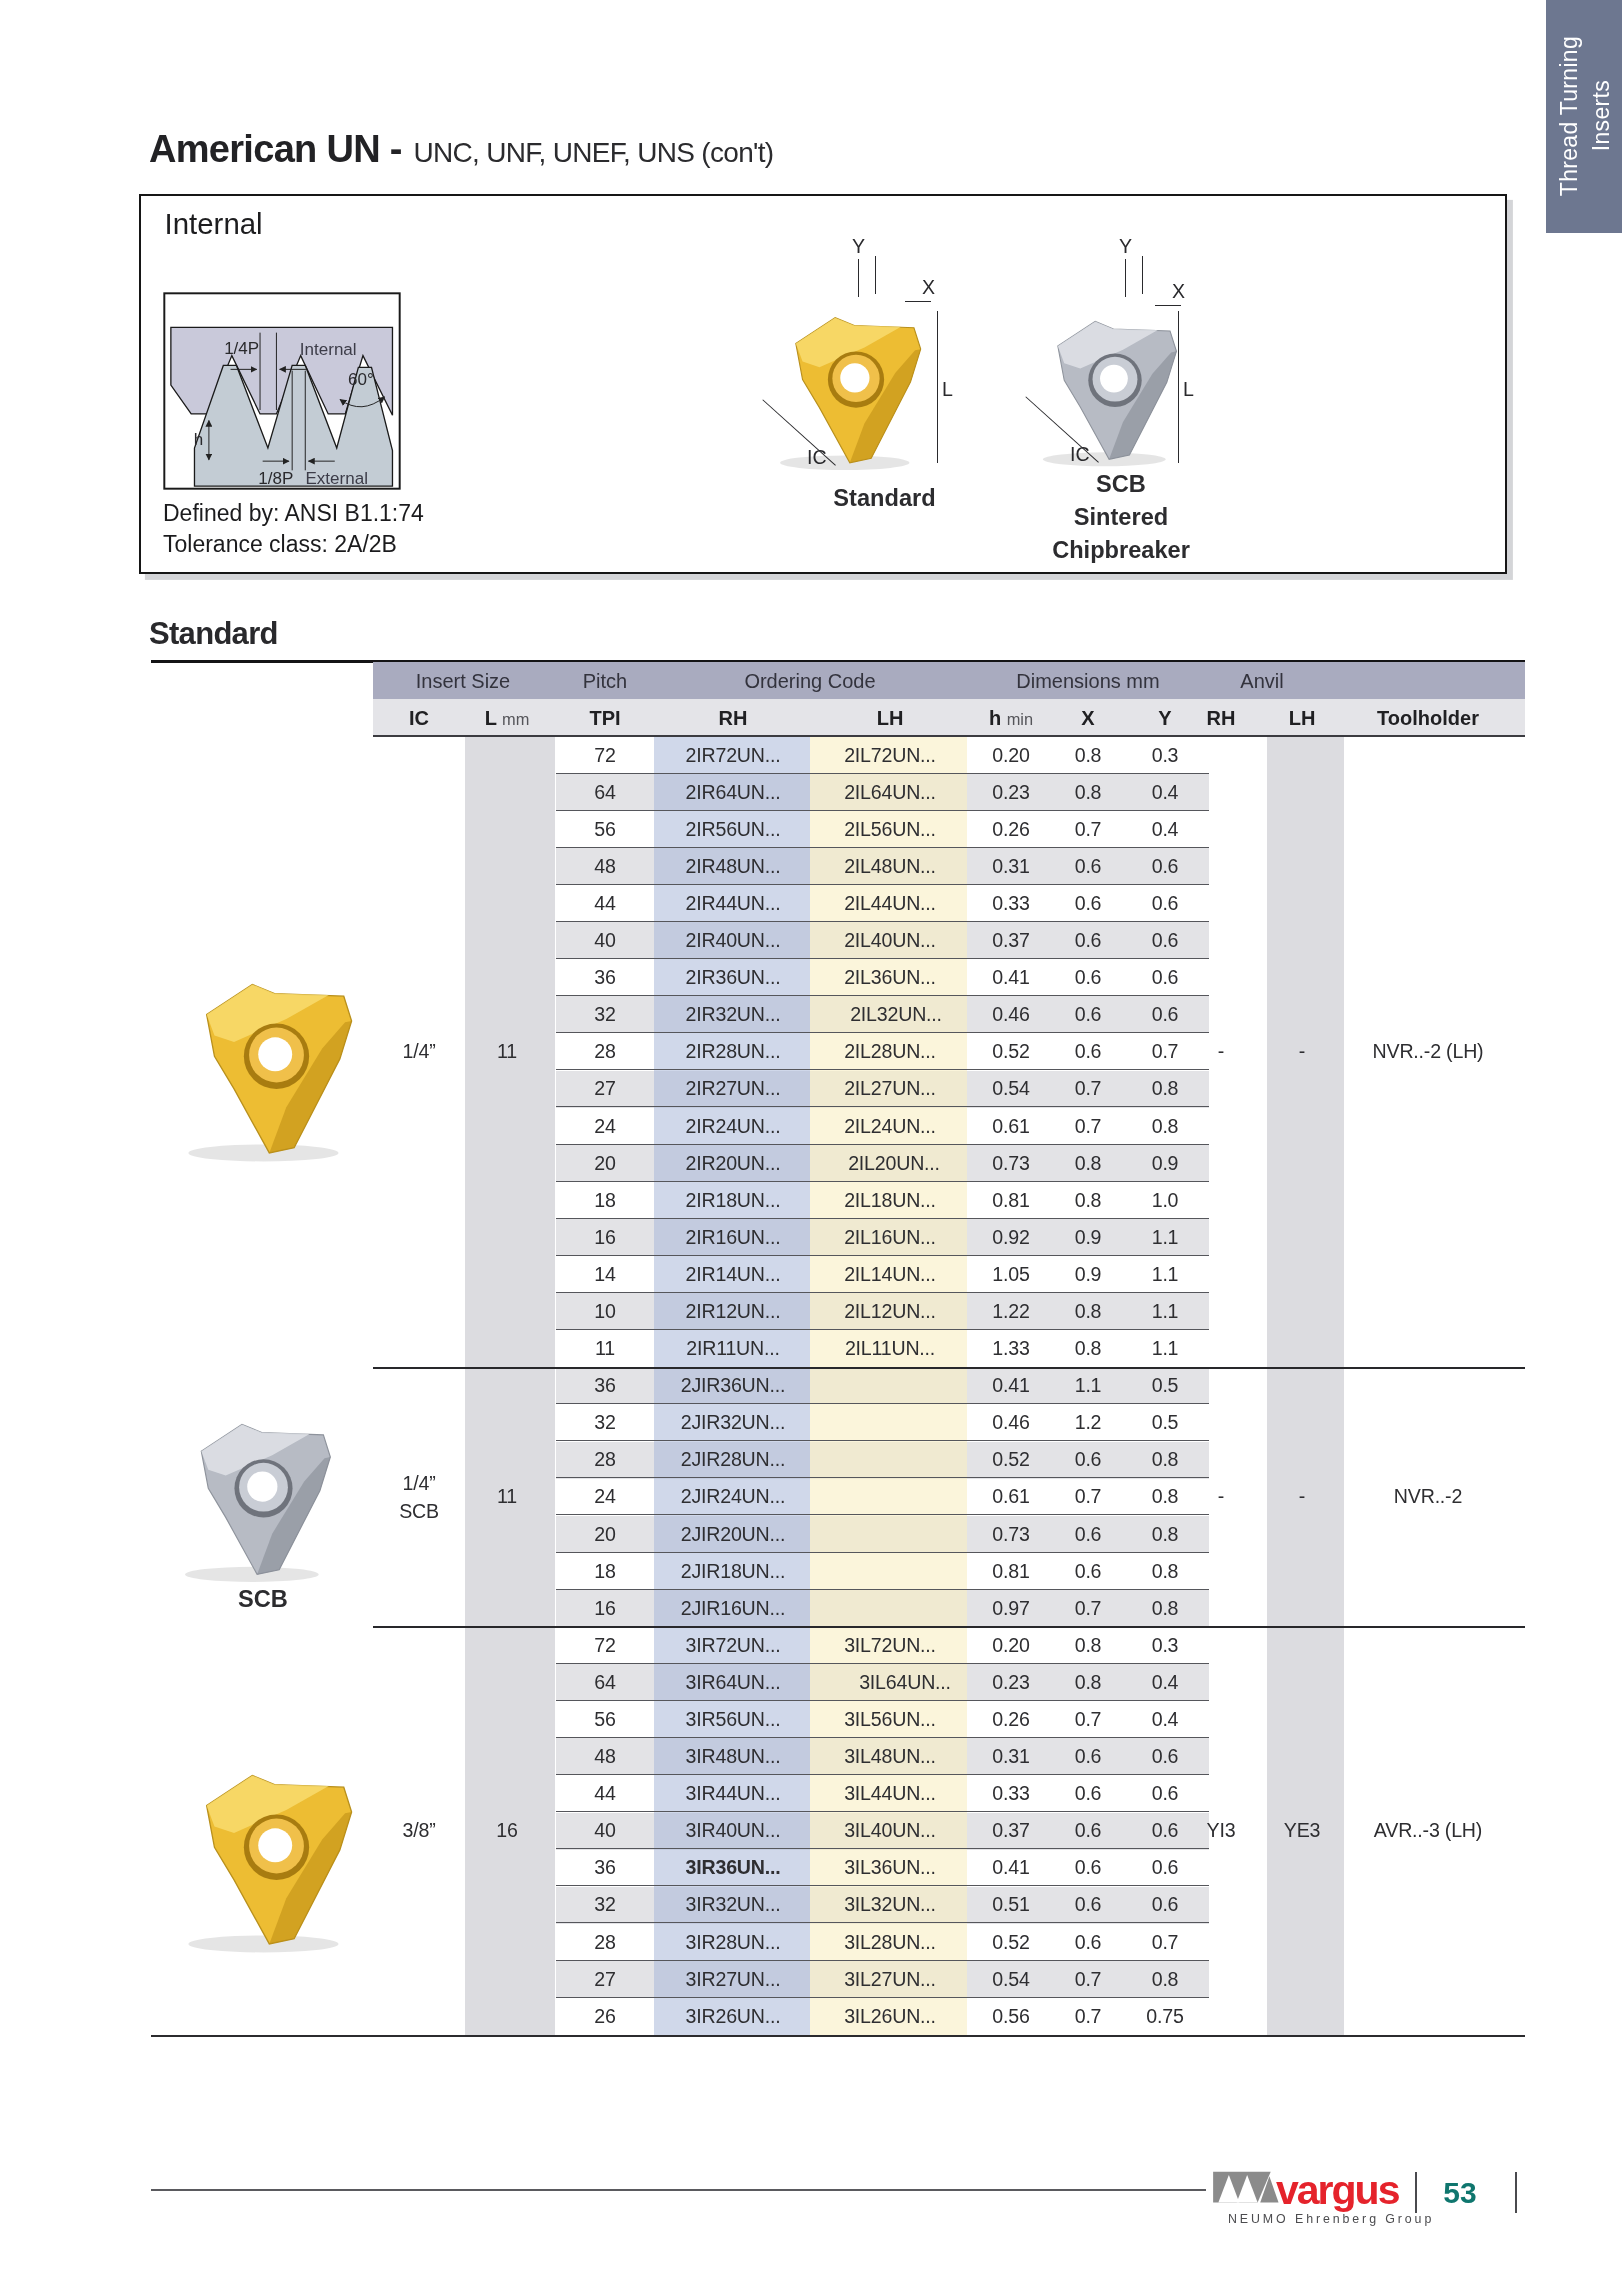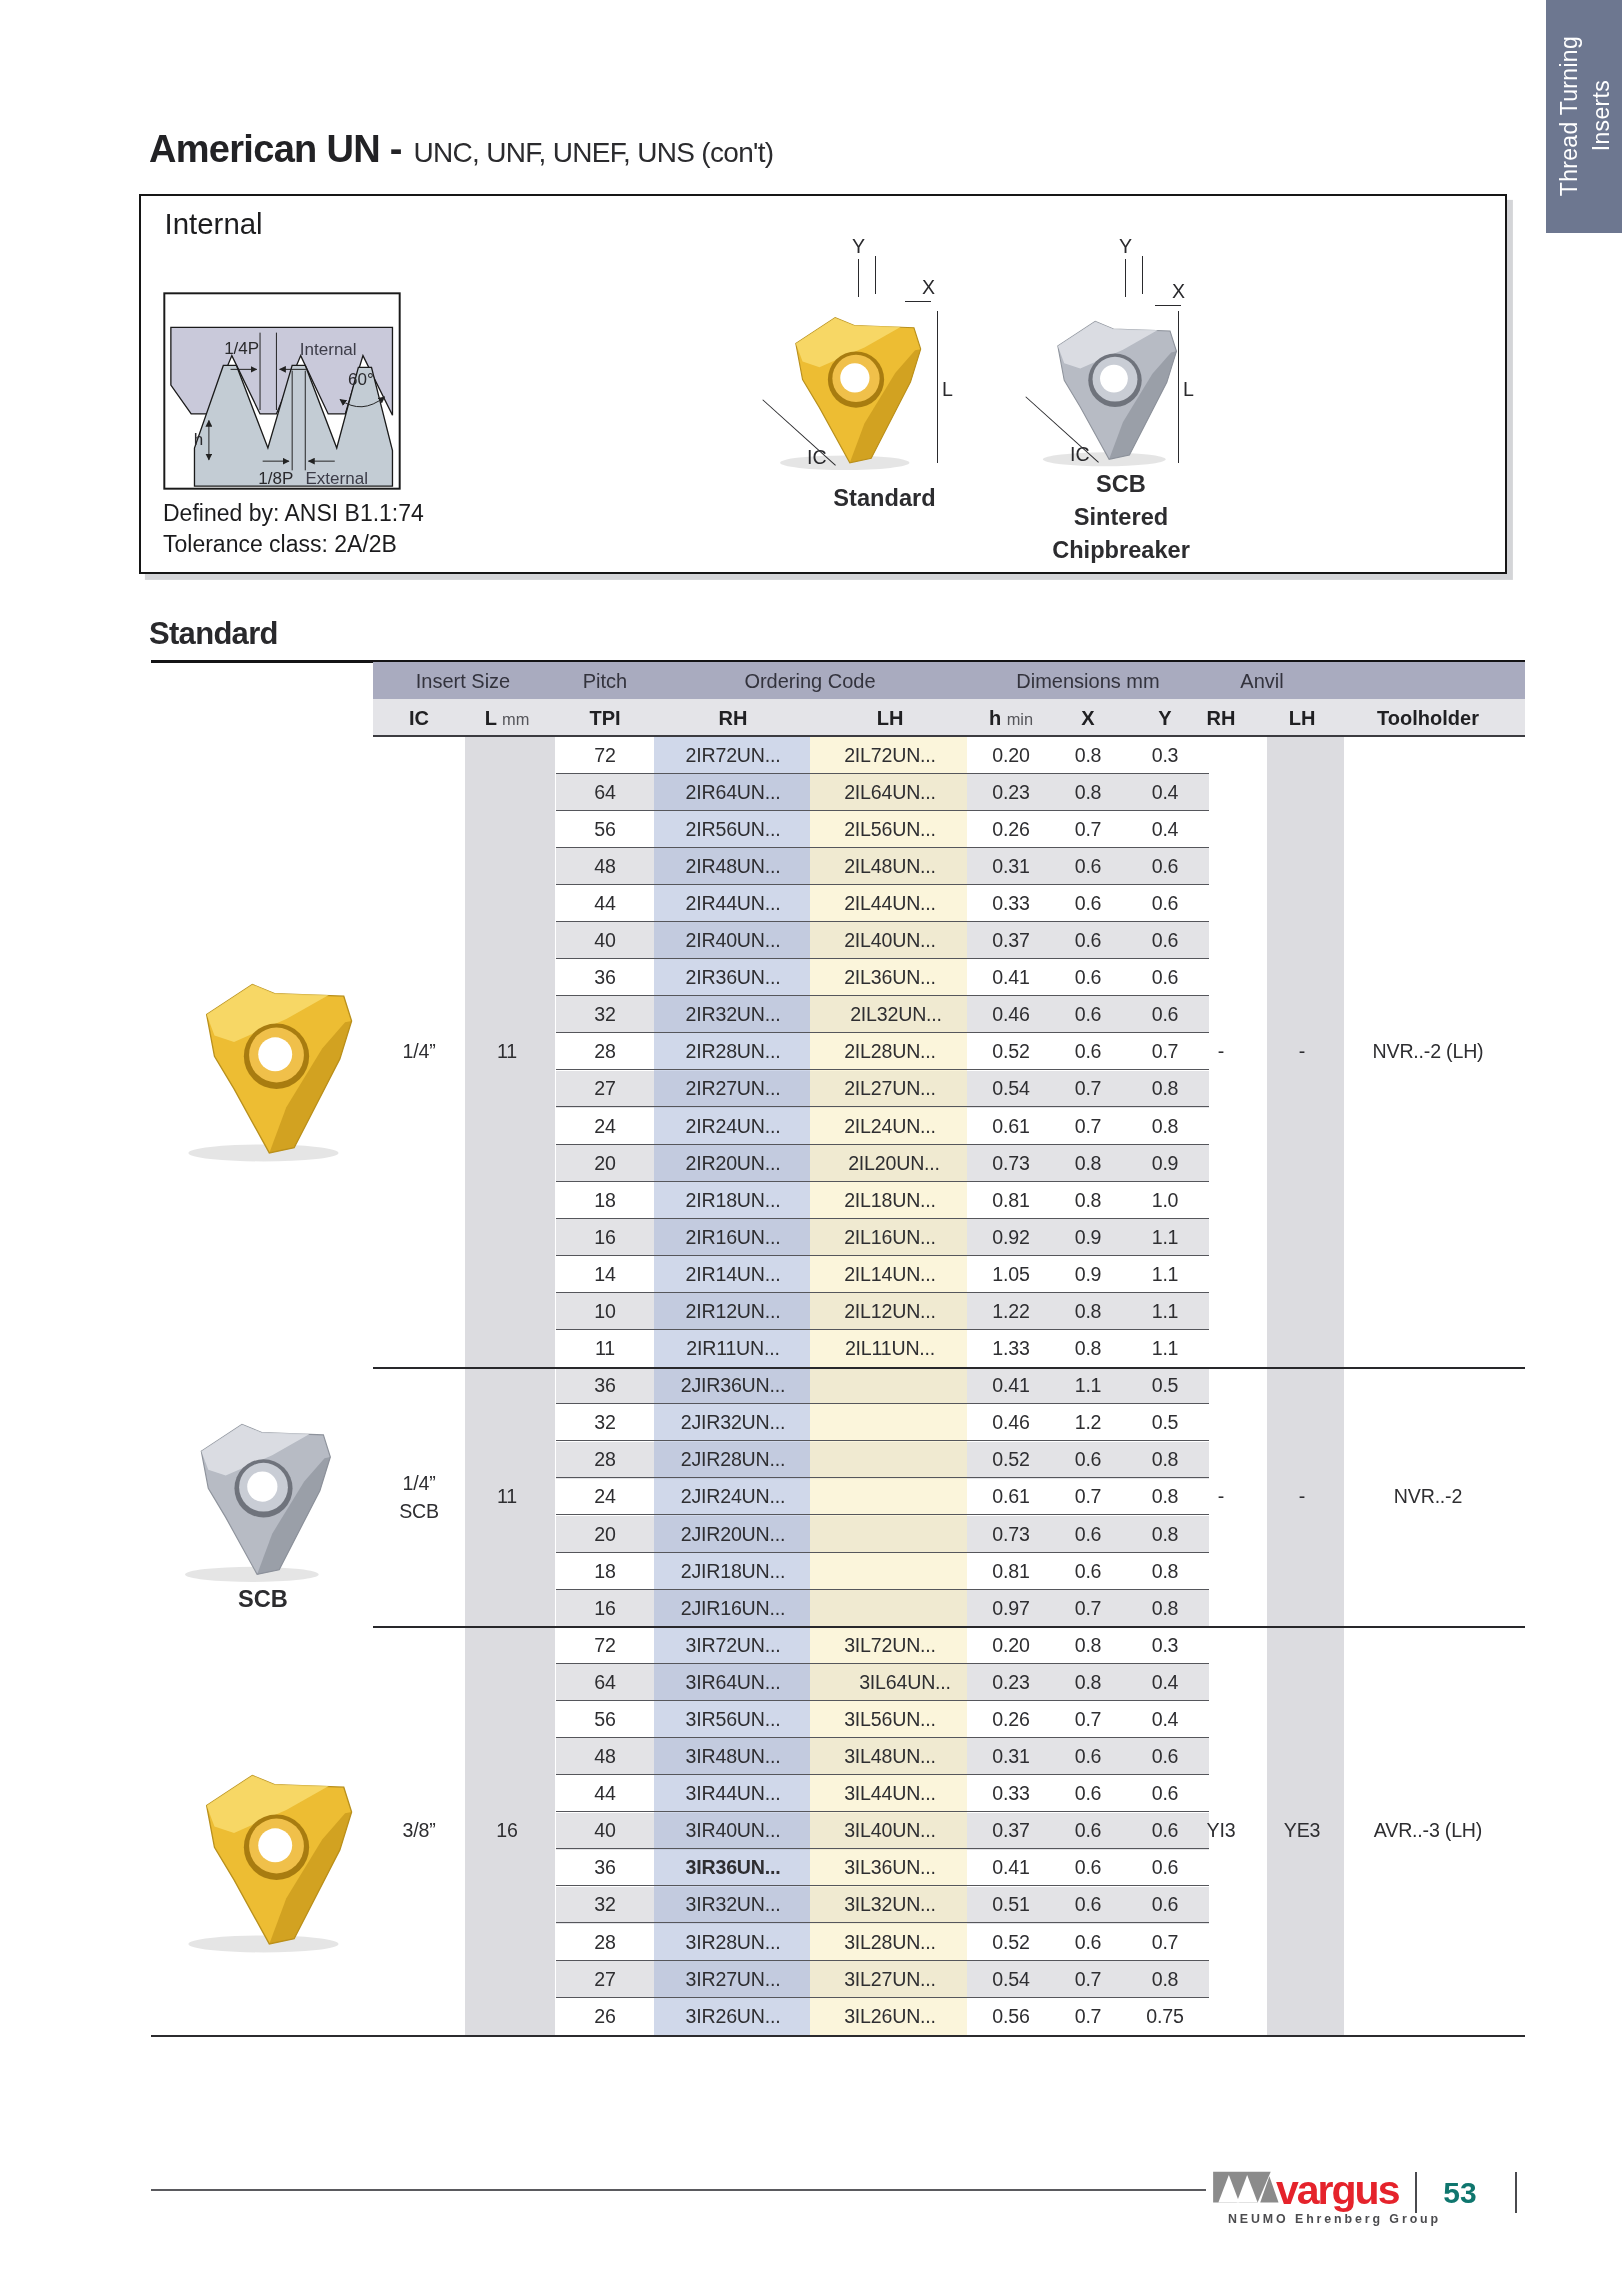--- a/index.html
+++ b/index.html
@@ -38,21 +38,21 @@
   .t-underline{left:373px;top:735px;width:1152px;height:2px;background:#3b3b40;}
   .t-botline{left:151px;top:2035px;width:1374px;height:2px;background:#2b2b2e;}
   .band1-label{top:670px;font-size:20px;color:#33333d;}
   .band2-label{top:707px;font-size:20px;font-weight:700;color:#202023;}
   .band2-label .unit{font-weight:400;font-size:16.4px;color:#55555a;}
   .cell{font-size:19.6px;color:#2e2e31;letter-spacing:-0.2px;}
 
   
   .f-line{left:151px;top:2189px;width:1055px;height:2px;background:#5a5a5e;}
   .brand{left:1276px;top:2167px;font-size:41px;font-weight:700;color:#e5232b;letter-spacing:-2px;}
-  .brand-sub{left:1228px;top:2212px;font-size:12.4px;font-weight:700;color:#4c4c4f;letter-spacing:2.9px;}
+  .brand-sub{left:1228px;top:2212px;font-size:12.4px;font-weight:400;color:#4c4c4f;letter-spacing:2.9px;}
   .f-bar{width:2px;height:41px;background:#4a4a4e;top:2172px;}
   .page-num{left:1437px;top:2176px;width:46px;text-align:center;font-size:30px;font-weight:700;color:#0f766e;}
 </style>
 </head>
 <body>
 
 <div class="page">
 
   <div class="abs title-row">
     <span class="title-main">American UN -</span>

